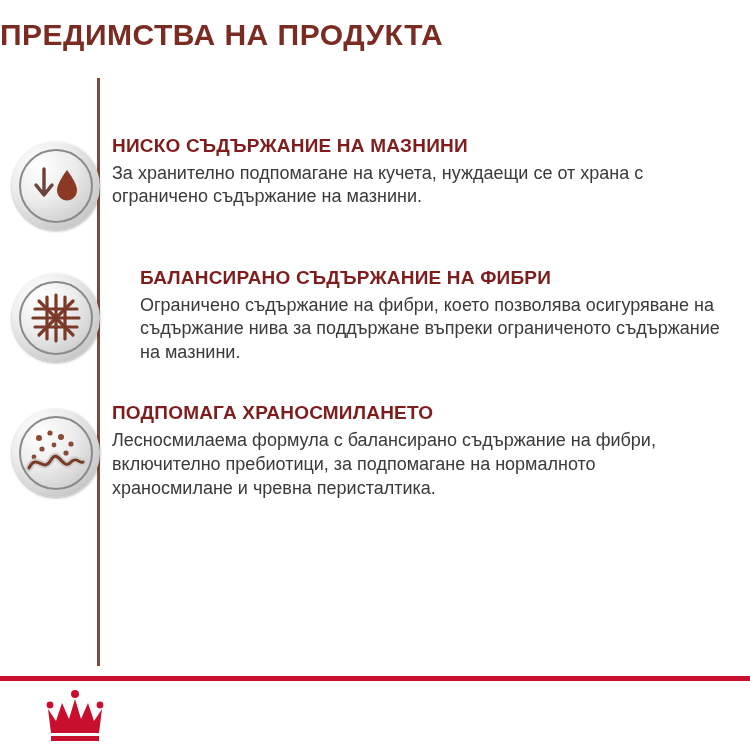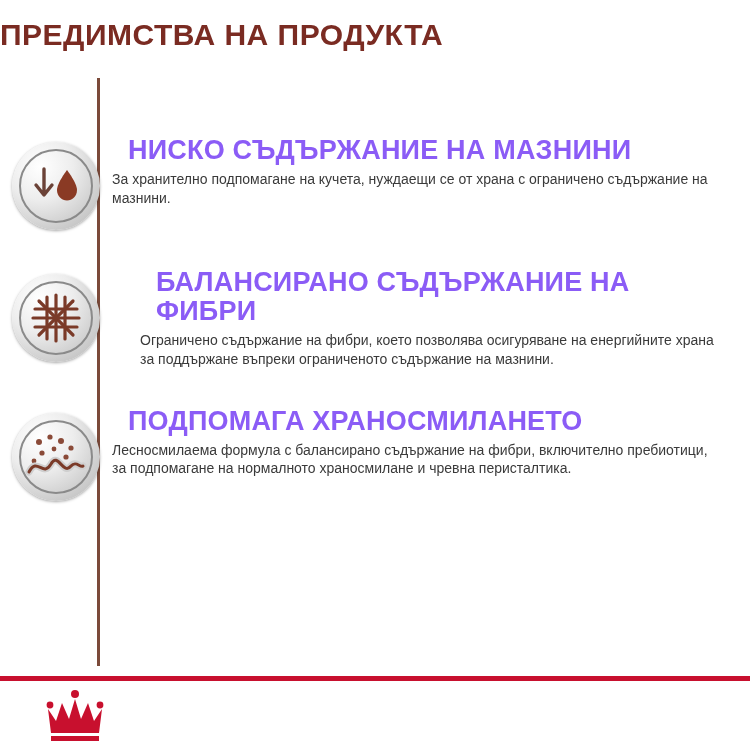--- a/index.html
+++ b/index.html
@@ -88,31 +88,31 @@
     border: 2px solid #8a8a8a;
     box-sizing: border-box;
   }
   .disc svg { position: relative; z-index: 2; }
 
   .text-col {
     padding-right: 30px;
     padding-top: 0px;
   }
   .b-title {
-    color: #8b5cf6;
-    font-size: 27px;
+    color: #7f1d1d;
+    font-size: 19px;
     font-weight: bold;
     line-height: 1.08;
-    margin: 0 0 5px 16px;
+    margin: 0 0 5px 0;
     text-transform: uppercase;
     letter-spacing: 0.2px;
   }
   .b-desc {
     color: #3a3a3a;
-    font-size: 14px;
+    font-size: 18px;
     line-height: 1.33;
     margin: 0;
   }
 
   
   .benefit.r1 { margin-top: 8px; }
   .benefit.r2 { margin-top: 34px; gap: 28px; }
   .benefit.r3 { margin-top: 34px; }
 
   
@@ -183,21 +183,21 @@
               <path d="M18 6 L18 48"></path>
               <path d="M36 6 L36 48"></path>
               <path d="M6 18 L48 18"></path>
               <path d="M6 36 L48 36"></path>
             </g>
           </svg>
         </div>
       </div>
       <div class="text-col">
         <p class="b-title">БАЛАНСИРАНО СЪДЪРЖАНИЕ НА ФИБРИ</p>
-        <p class="b-desc">Ограничено съдържание на фибри, което позволява осигуряване на енергийните храна за поддържане въпреки ограниченото съдържание на мазнини.</p>
+        <p class="b-desc">Ограничено съдържание на фибри, което позволява осигуряване на съдържание нива за поддържане въпреки ограниченото съдържание на мазнини.</p>
       </div>
     </div>
 
     <div class="benefit r3">
       <div class="icon-wrap">
         <div class="disc">
           <svg width="62" height="58" viewBox="0 0 62 58">
             <g fill="#8a4a38">
               <circle cx="14" cy="14" r="3"></circle>
               <circle cx="25" cy="9" r="2.6"></circle>

